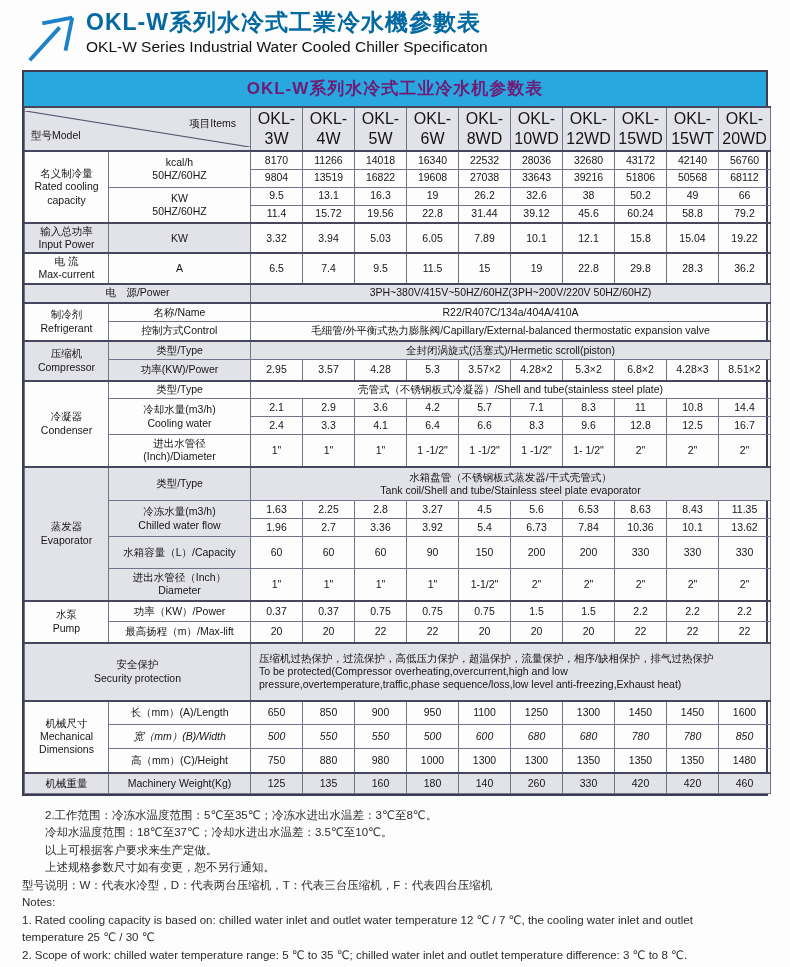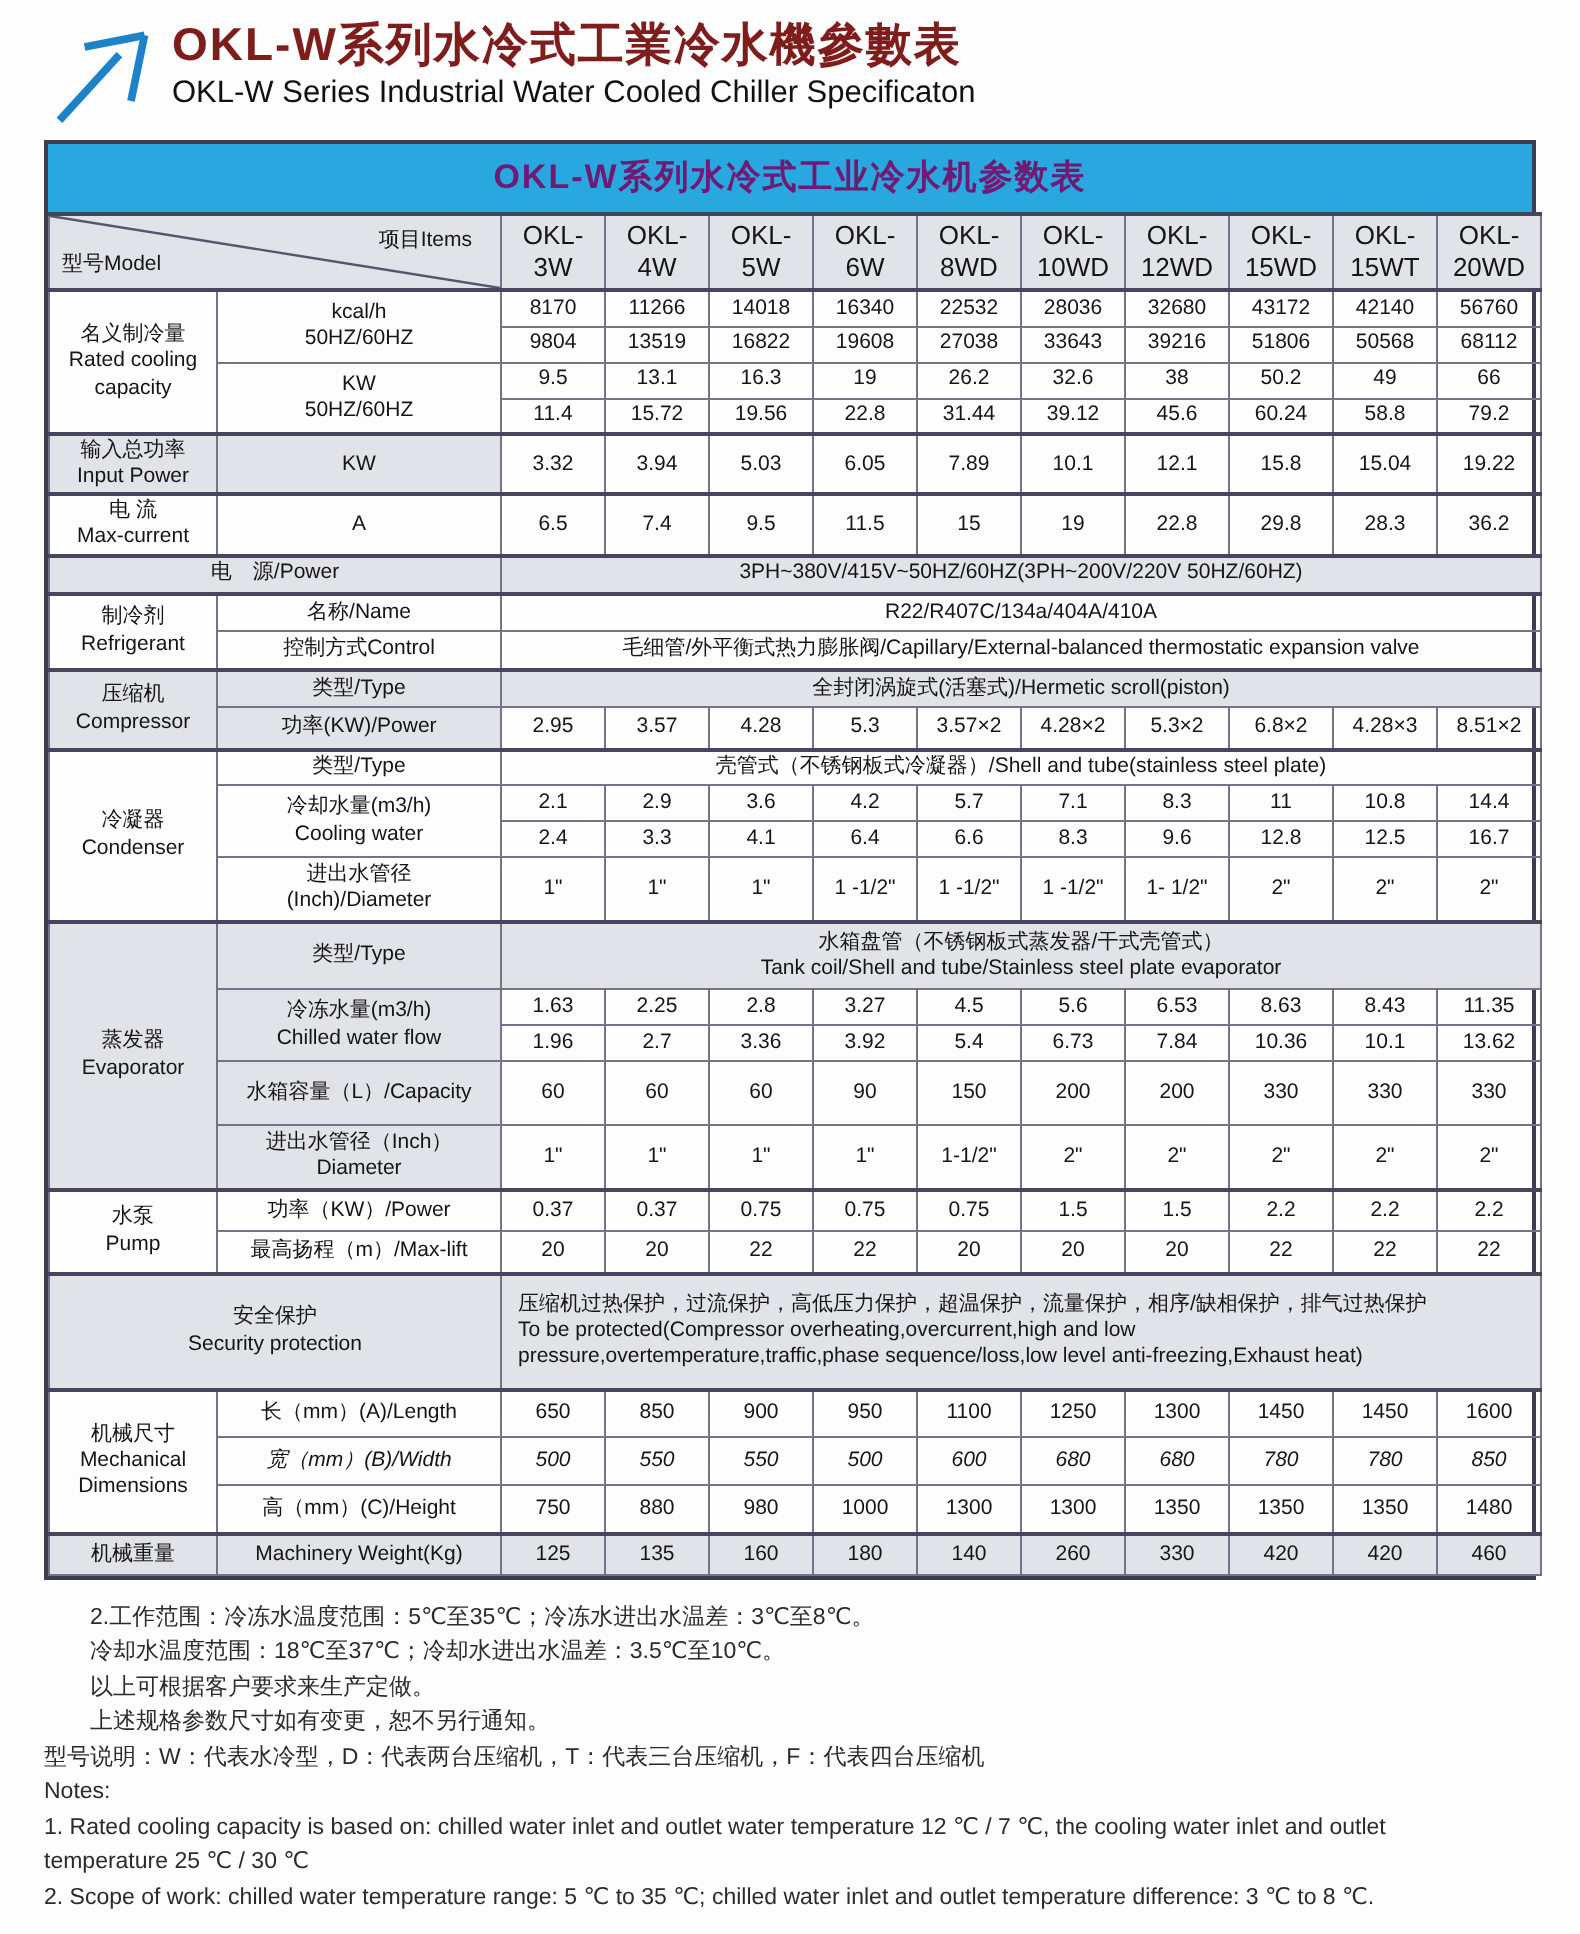--- a/index.html
+++ b/index.html
@@ -6,39 +6,39 @@
   html,body { background:#ffffff; }
   .page {
     position:relative; width:790px; height:967px; background:#fdfdfd;
     font-family:"Liberation Sans","DejaVu Sans",sans-serif; color:#1a1a1a;
     overflow:hidden;
   }
   
   .header { display:flex; align-items:flex-start; padding:8px 0 0 22px; height:64px; }
   .arrow-wrap { width:58px; height:54px; flex:0 0 auto; margin-top:2px; }
   .title-box { margin-left:6px; }
-  .title-zh { font-size:23px; font-weight:bold; color:#7f1d1d; letter-spacing:1px; line-height:1.25; }
+  .title-zh { font-size:23px; font-weight:bold; color:#0369a1; letter-spacing:1px; line-height:1.25; }
   .title-en { font-size:15.5px; color:#111; margin-top:1px; }
   
   .table-wrap { margin:6px 22px 0 22px; border:2px solid #3c3c52; }
   .banner {
     background:#29a8e0; color:#701a75; text-align:center;
     font-size:17px; font-weight:bold; letter-spacing:1px; padding:5px 0 6px 0;
   }
   table { border-collapse:collapse; table-layout:fixed; width:100%; }
   td {
     border:1px solid #73738a; font-size:10.5px; text-align:center;
     vertical-align:middle; padding:1px 2px; line-height:1.25; color:#151515;
   }
   tr.sec td { border-top:2px solid #46465e; }
   tr.sub td { border-top-color:#a2a2b4; }
   .shade { background:#e2e2e9; }
   .pre { white-space:pre-line; }
   .left { text-align:left; padding:3px 8px; }
-  .model { font-size:13px; }
+  .model { font-size:16px; }
   
   .corner { position:relative; padding:0; }
   .corner-box { position:relative; width:100%; height:36px; }
   .corner-box svg { position:absolute; left:0; top:0; width:100%; height:100%; }
   .corner-box line { stroke:#55556c; stroke-width:1.2; vector-effect:non-scaling-stroke; }
   .c-model { position:absolute; left:6px; bottom:5px; font-size:10.5px; }
   .c-items { position:absolute; right:14px; top:6px; font-size:10.5px; }
   
   .notes { margin:12px 22px 0 22px; font-size:11.5px; color:#2b2b2b; line-height:1.3; }
   .note-line { white-space:pre-wrap; margin-bottom:2.5px; }

